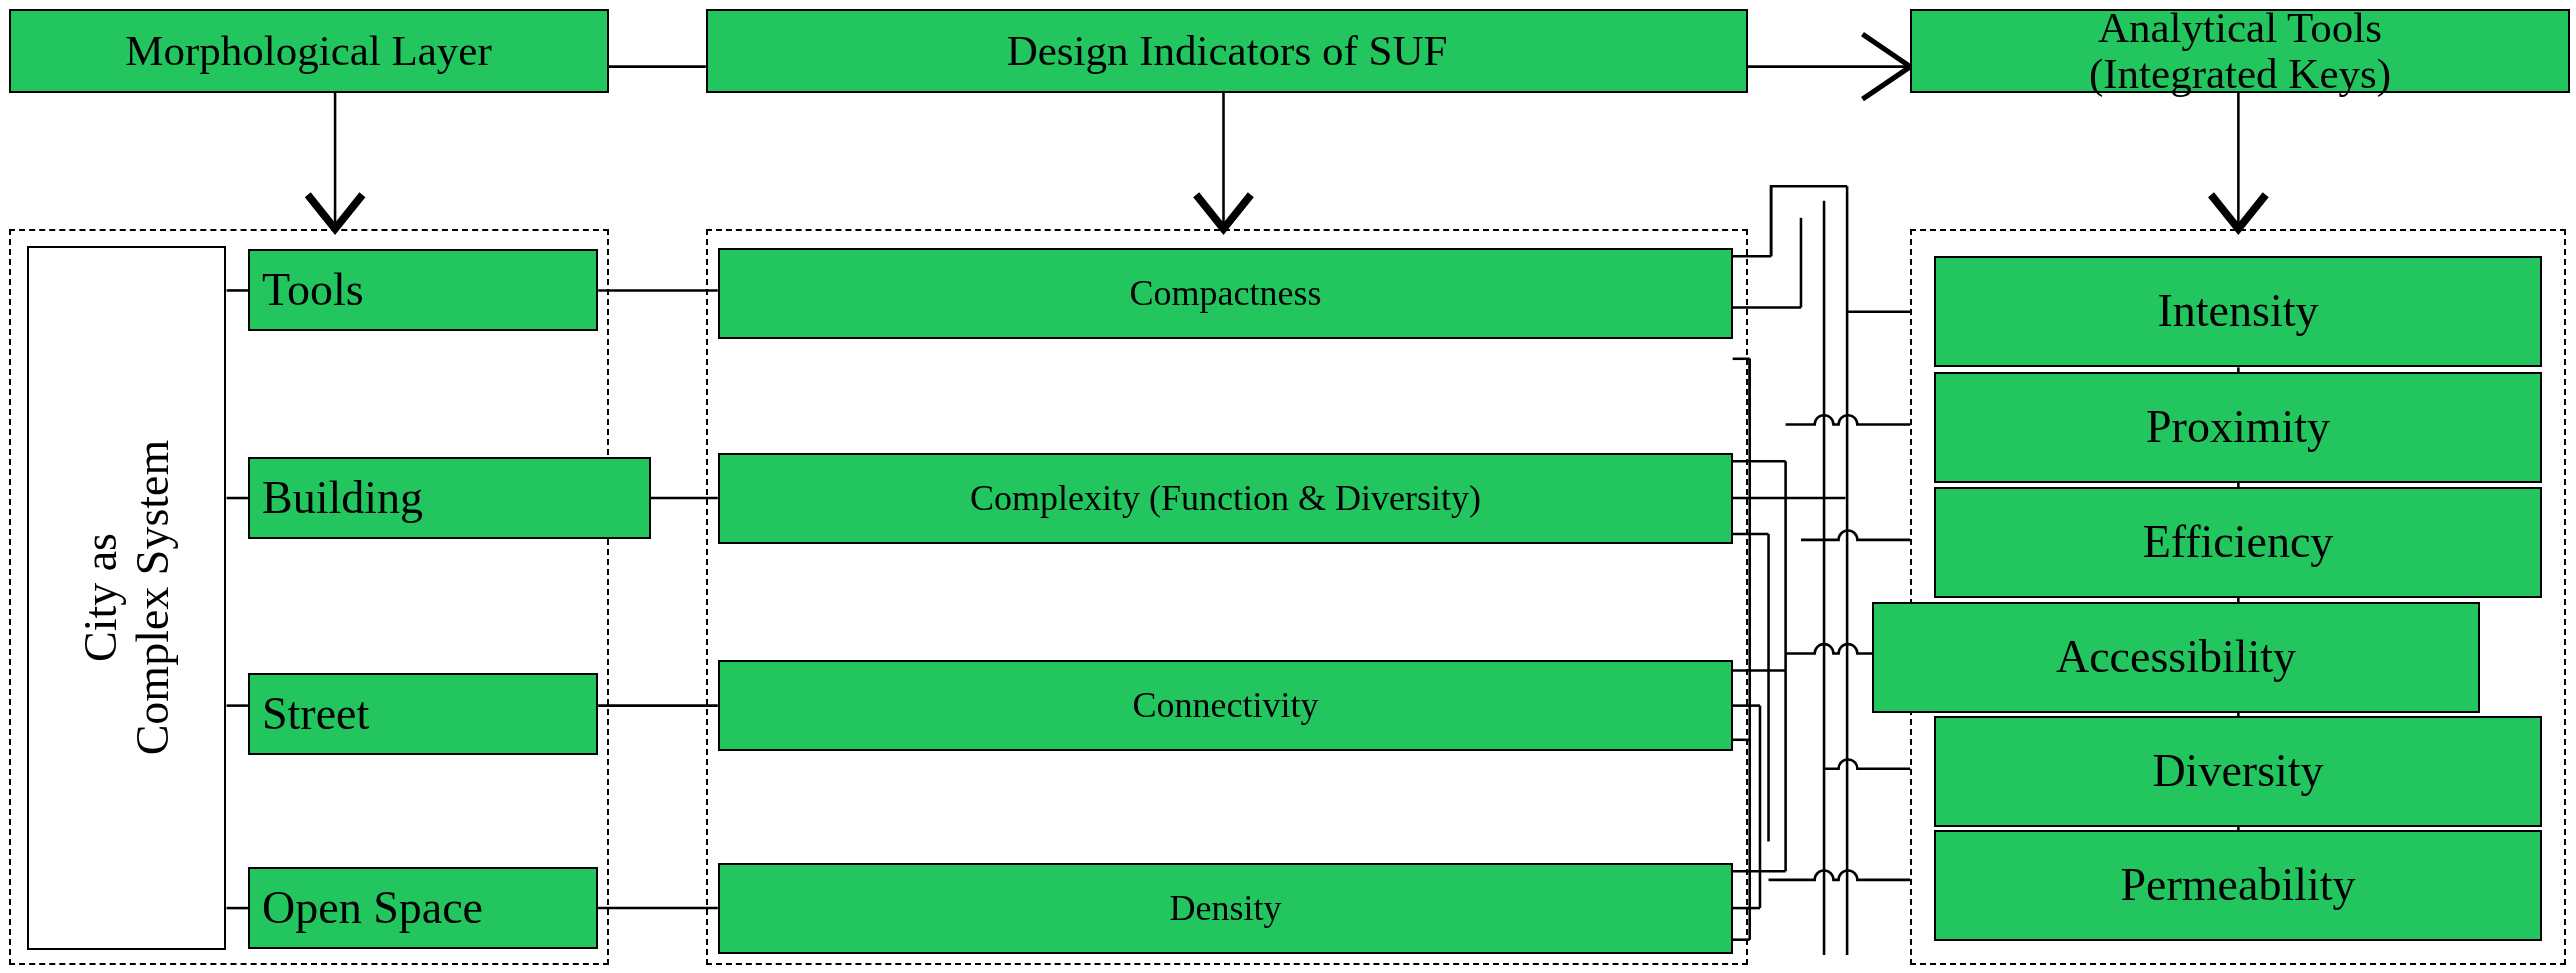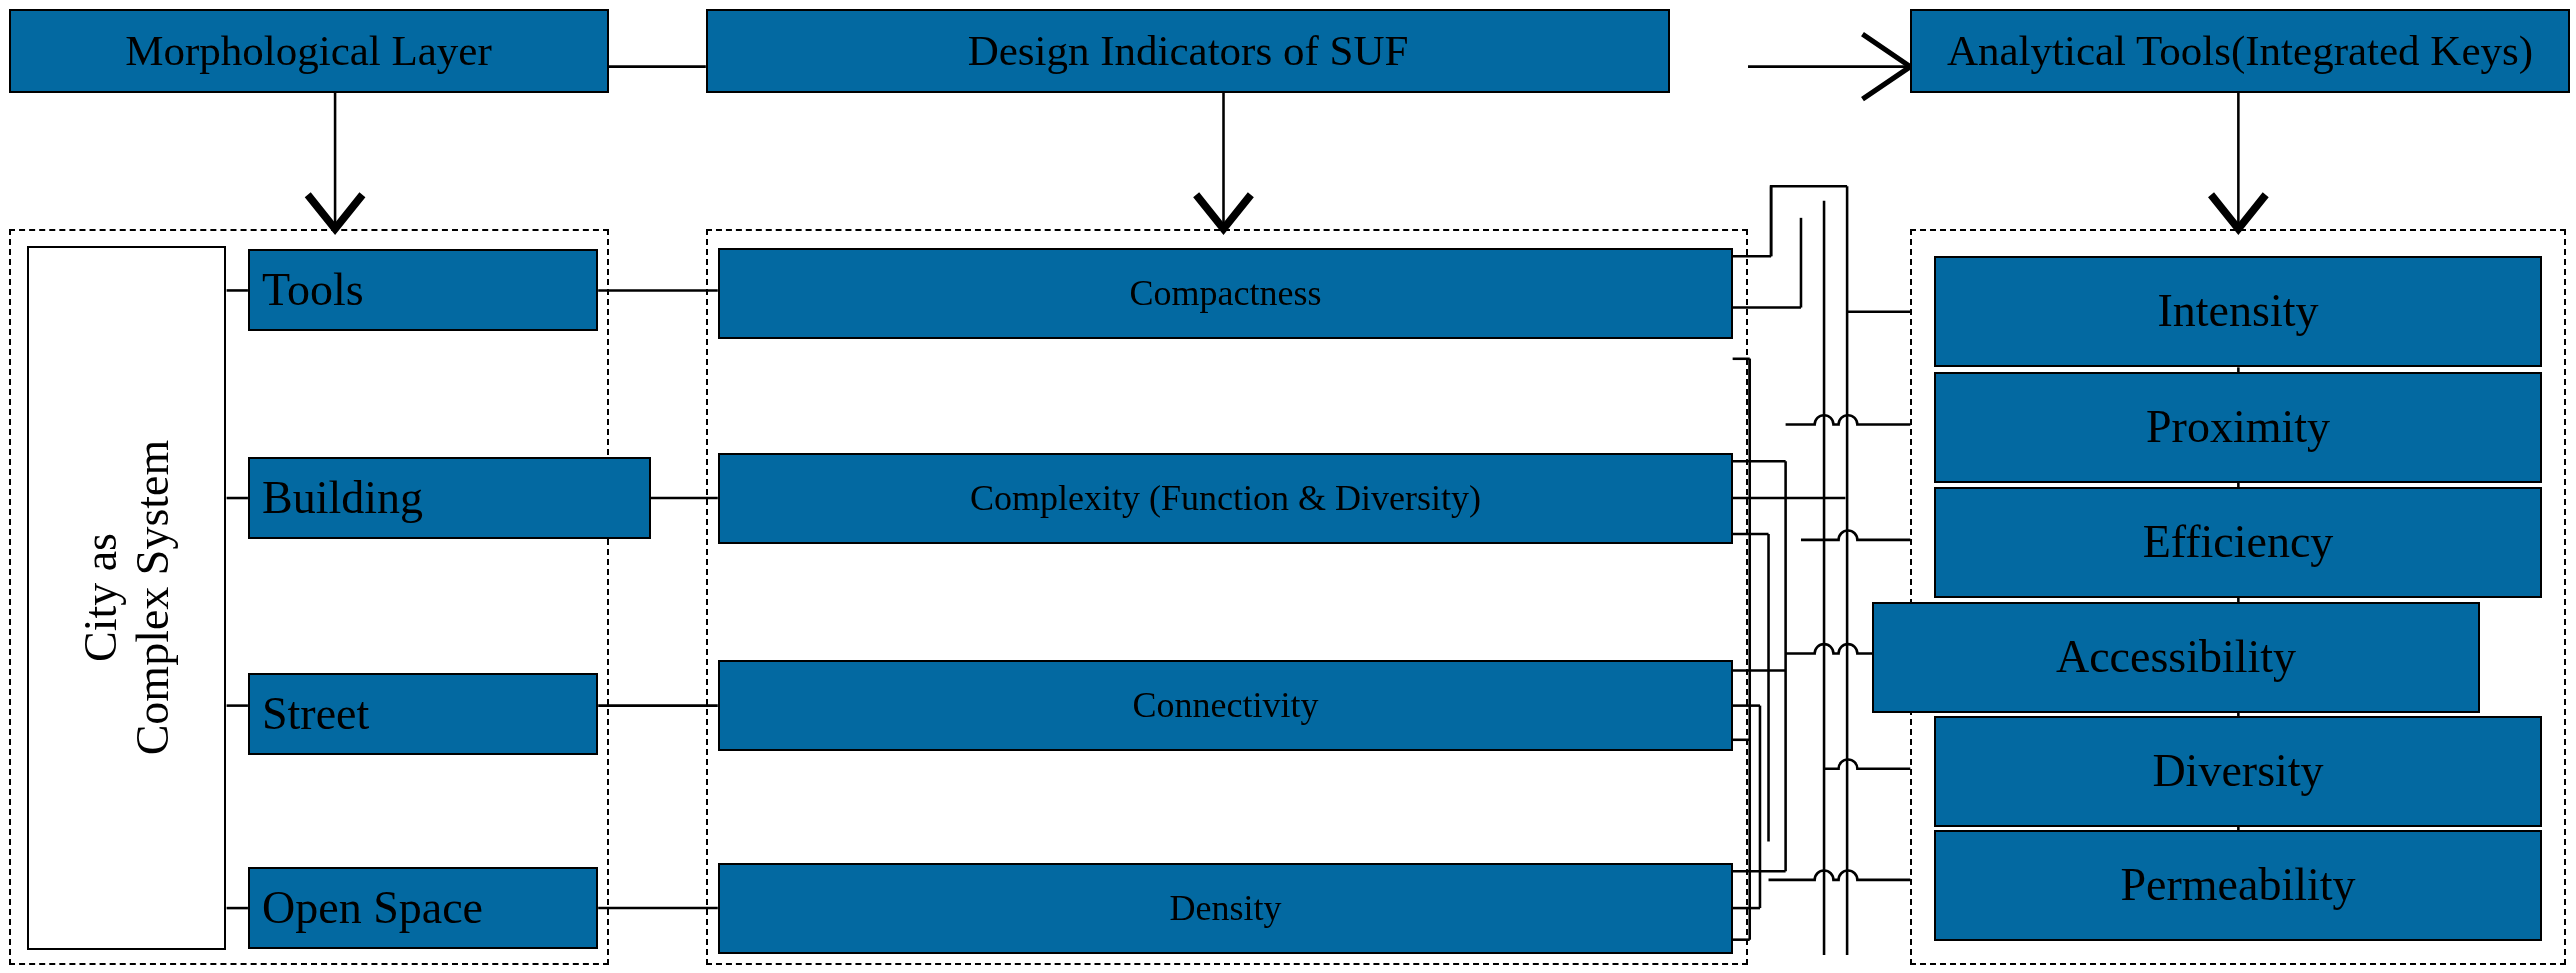--- a/index.html
+++ b/index.html
@@ -19,21 +19,21 @@
     position: absolute;
     left: 0;
     top: 0;
     width: 2576px;
     height: 973px;
     pointer-events: none;
   }
   .box {
     position: absolute;
     box-sizing: border-box;
-    background: #0369a1;
+    background: #22c55e;
     border: 2.6px solid #000000;
     display: flex;
     align-items: center;
     justify-content: center;
     color: #000000;
     line-height: 1.05;
     text-align: center;
   }
   .hdr { font-size: 43px; }
   .hdr2 { font-size: 43px; }
@@ -147,25 +147,25 @@
       <line x1="2620" y1="833" x2="2620" y2="865"></line>
       <line x1="2620" y1="967" x2="2620" y2="999"></line>
 
     </g>
   </svg>
 
   <div class="box hdr" style="left:8.5px; top:8.5px; width:600px; height:84px;">
     <span>Morphological Layer</span>
   </div>
 
-  <div class="box hdr" style="left:706px; top:8.5px; width:964px; height:84px;">
+  <div class="box hdr" style="left:706px; top:8.5px; width:1042px; height:84px;">
     <span>Design Indicators of SUF</span>
   </div>
 
-  <div class="box hdr2" style="left:1910px; top:8.5px; width:660px; height:84px; flex-direction:row;">
+  <div class="box hdr2" style="left:1910px; top:8.5px; width:660px; height:84px; flex-direction:column;">
     <span>Analytical Tools</span>
     <span>(Integrated Keys)</span>
   </div>
 
   <div class="dashgrp" style="left:8.5px; top:229px; width:600px; height:736px;"></div>
 
   <div class="dashgrp" style="left:706px; top:229px; width:1042px; height:736px;"></div>
 
   <div class="dashgrp" style="left:1910px; top:229px; width:656px; height:736px;"></div>
 

